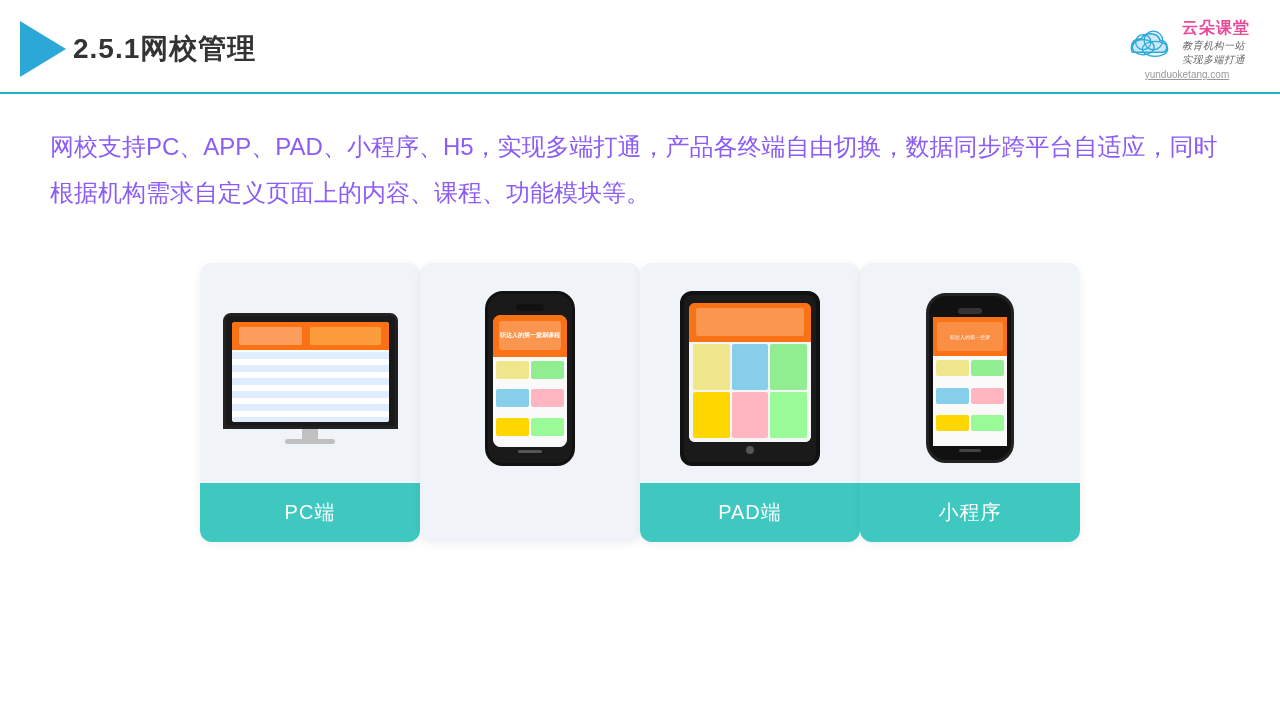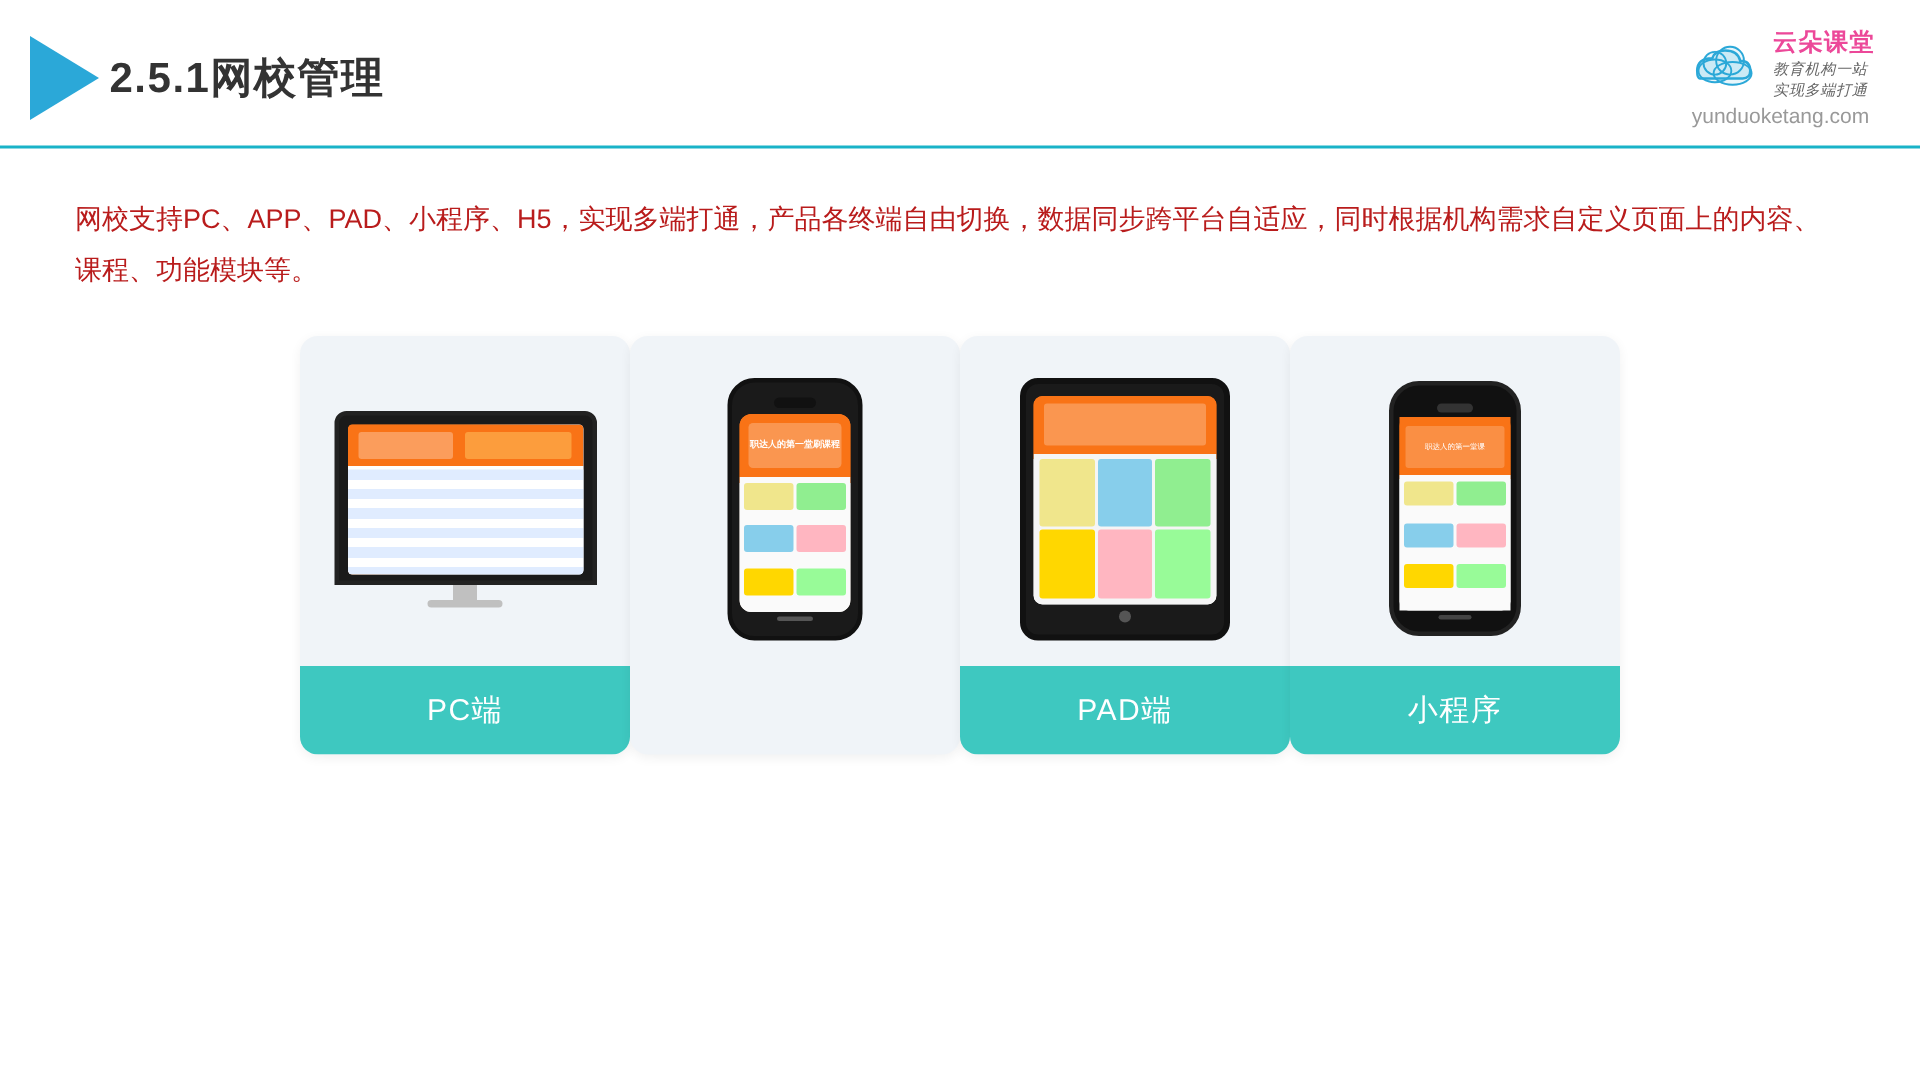--- a/index.html
+++ b/index.html
@@ -58,33 +58,34 @@
       font-weight: bold;
       letter-spacing: 1px;
     }
     .brand-sub {
       font-size: 10px;
       color: #666;
       letter-spacing: 0.5px;
       font-style: italic;
     }
     .brand-url {
-      font-size: 14px;
+      font-size: 10px;
       color: #999;
+      text-decoration: underline;
     }
 
     
     .content {
       padding: 30px 50px 20px 50px;
     }
     .description {
-      font-size: 18px;
-      color: #b91c1c;
+      font-size: 24px;
+      color: #8b5cf6;
       line-height: 1.9;
-      margin-bottom: 27px;
+      margin-bottom: 48px;
     }
 
     
     .cards-grid {
       display: flex;
       justify-content: center;
       margin-top: 10px;
     }
     .card {
       background: #f0f4f8;

